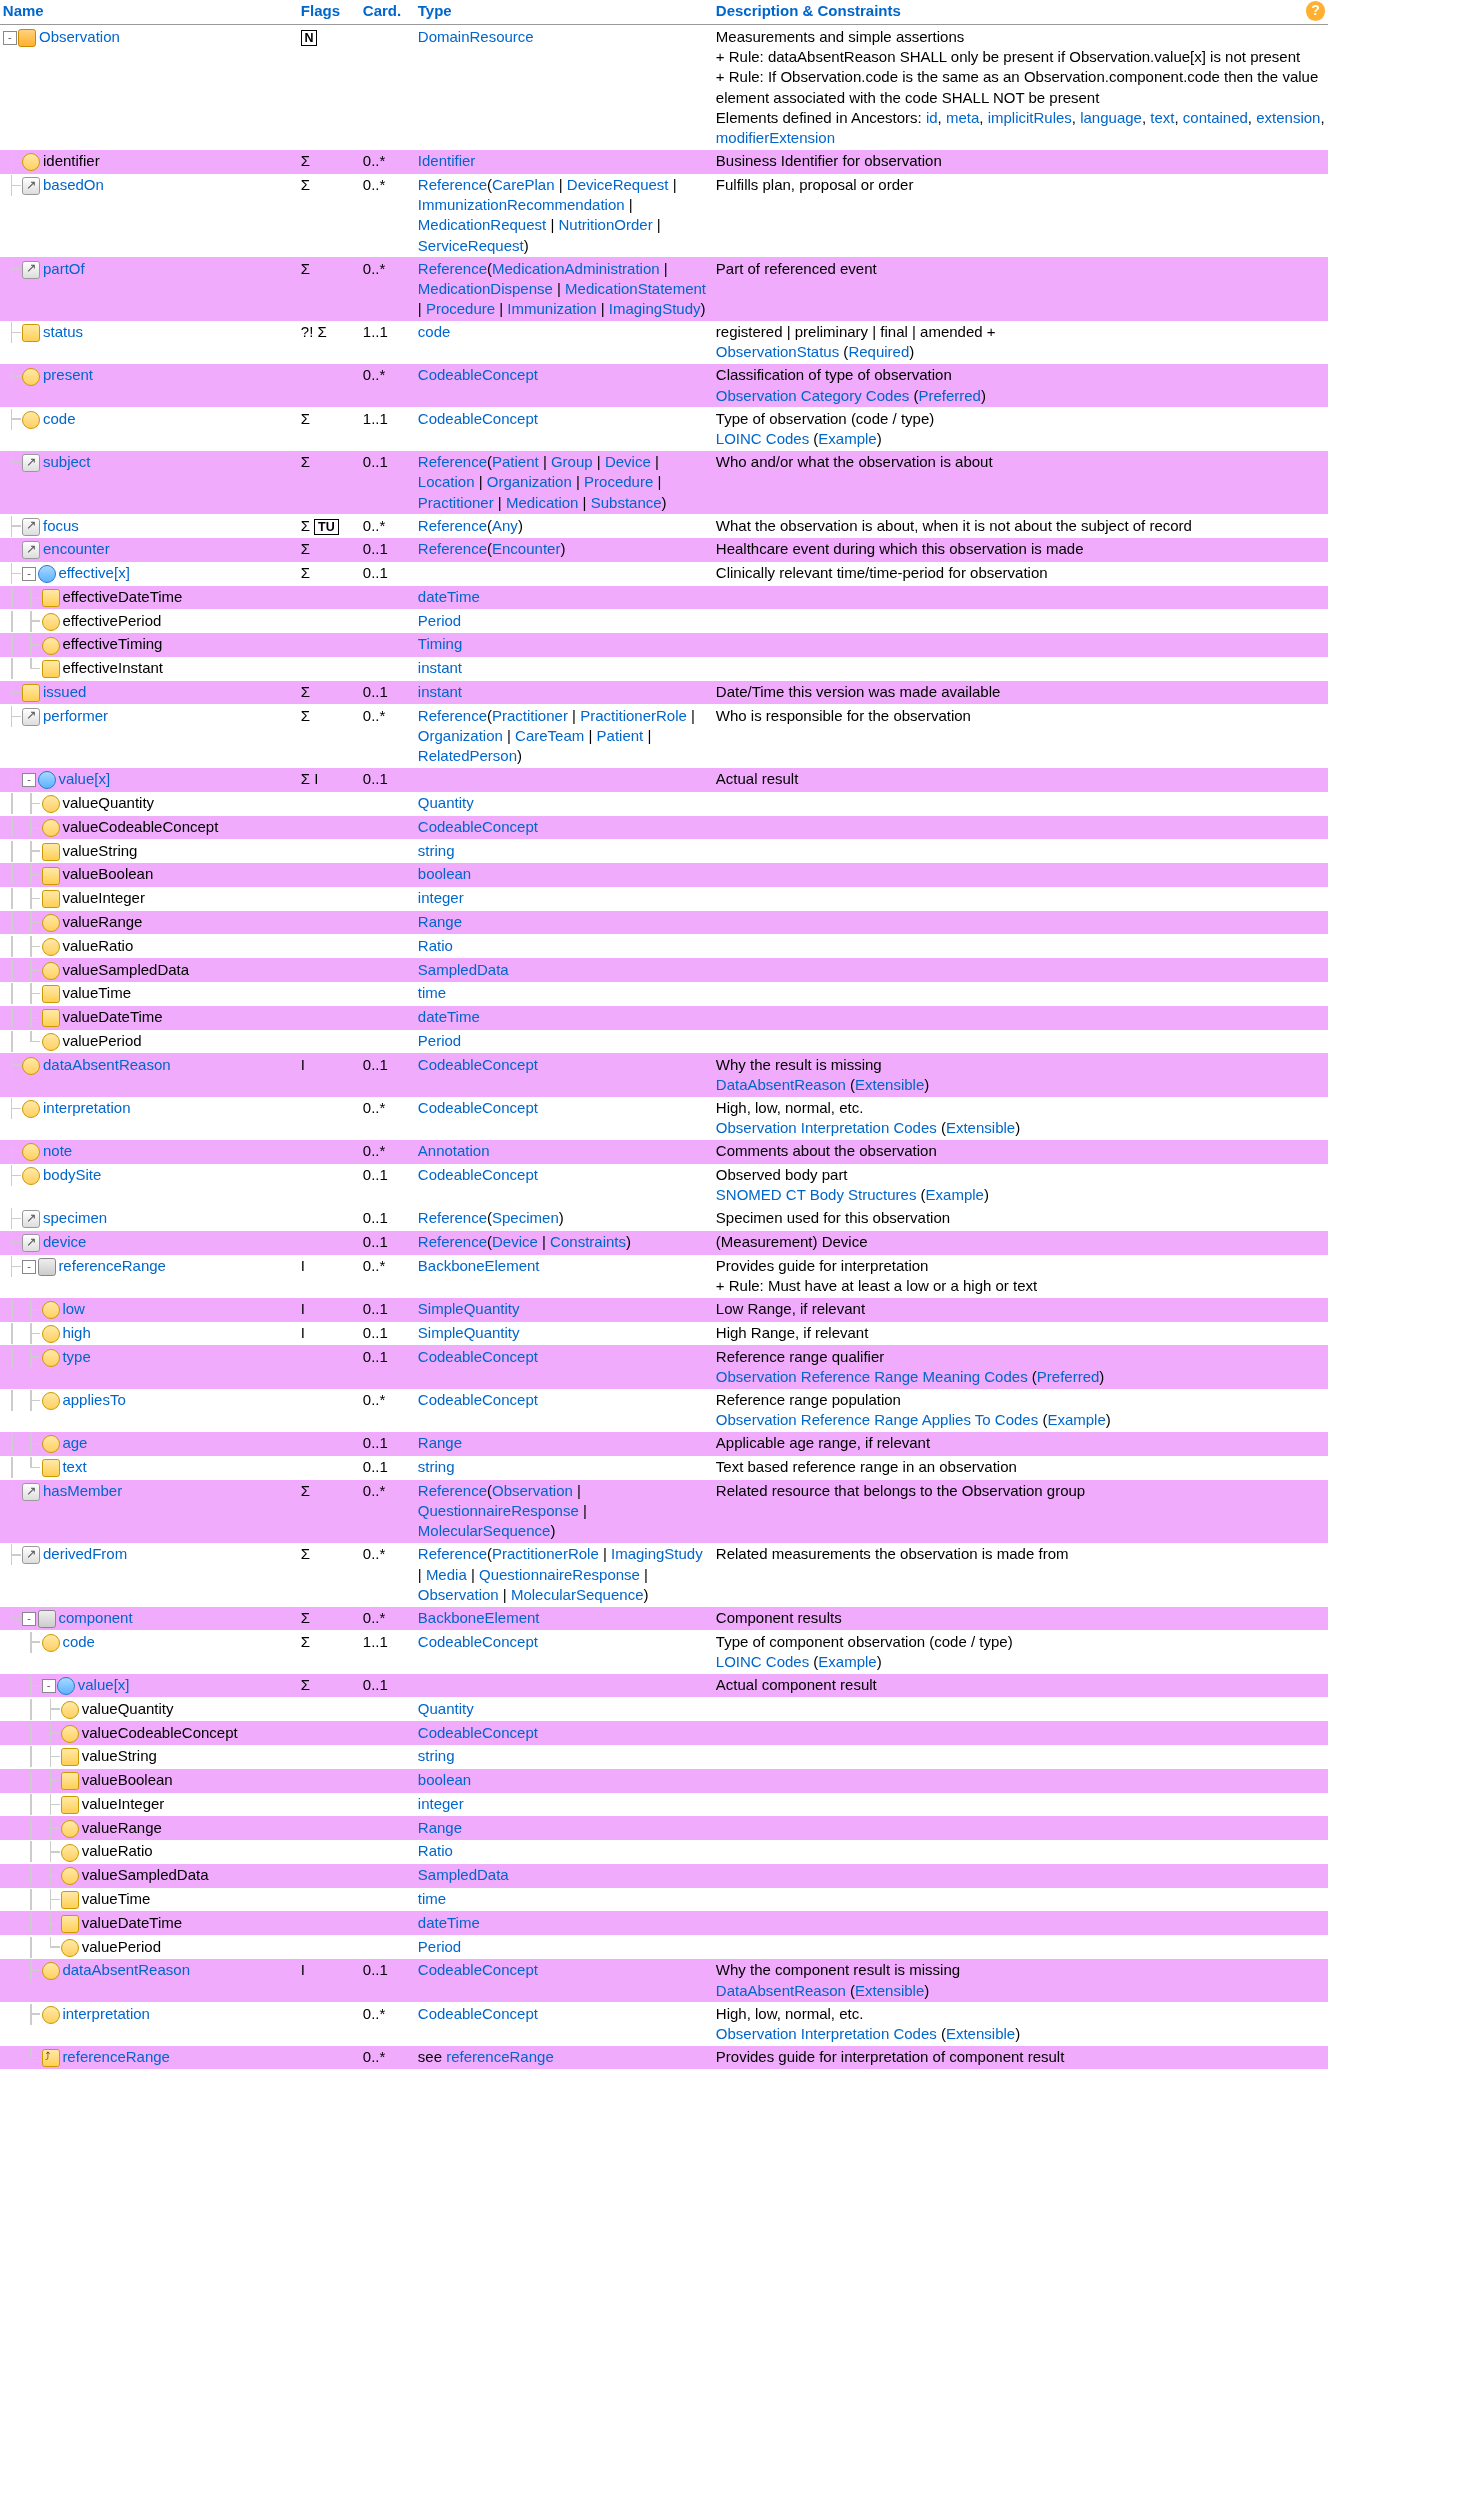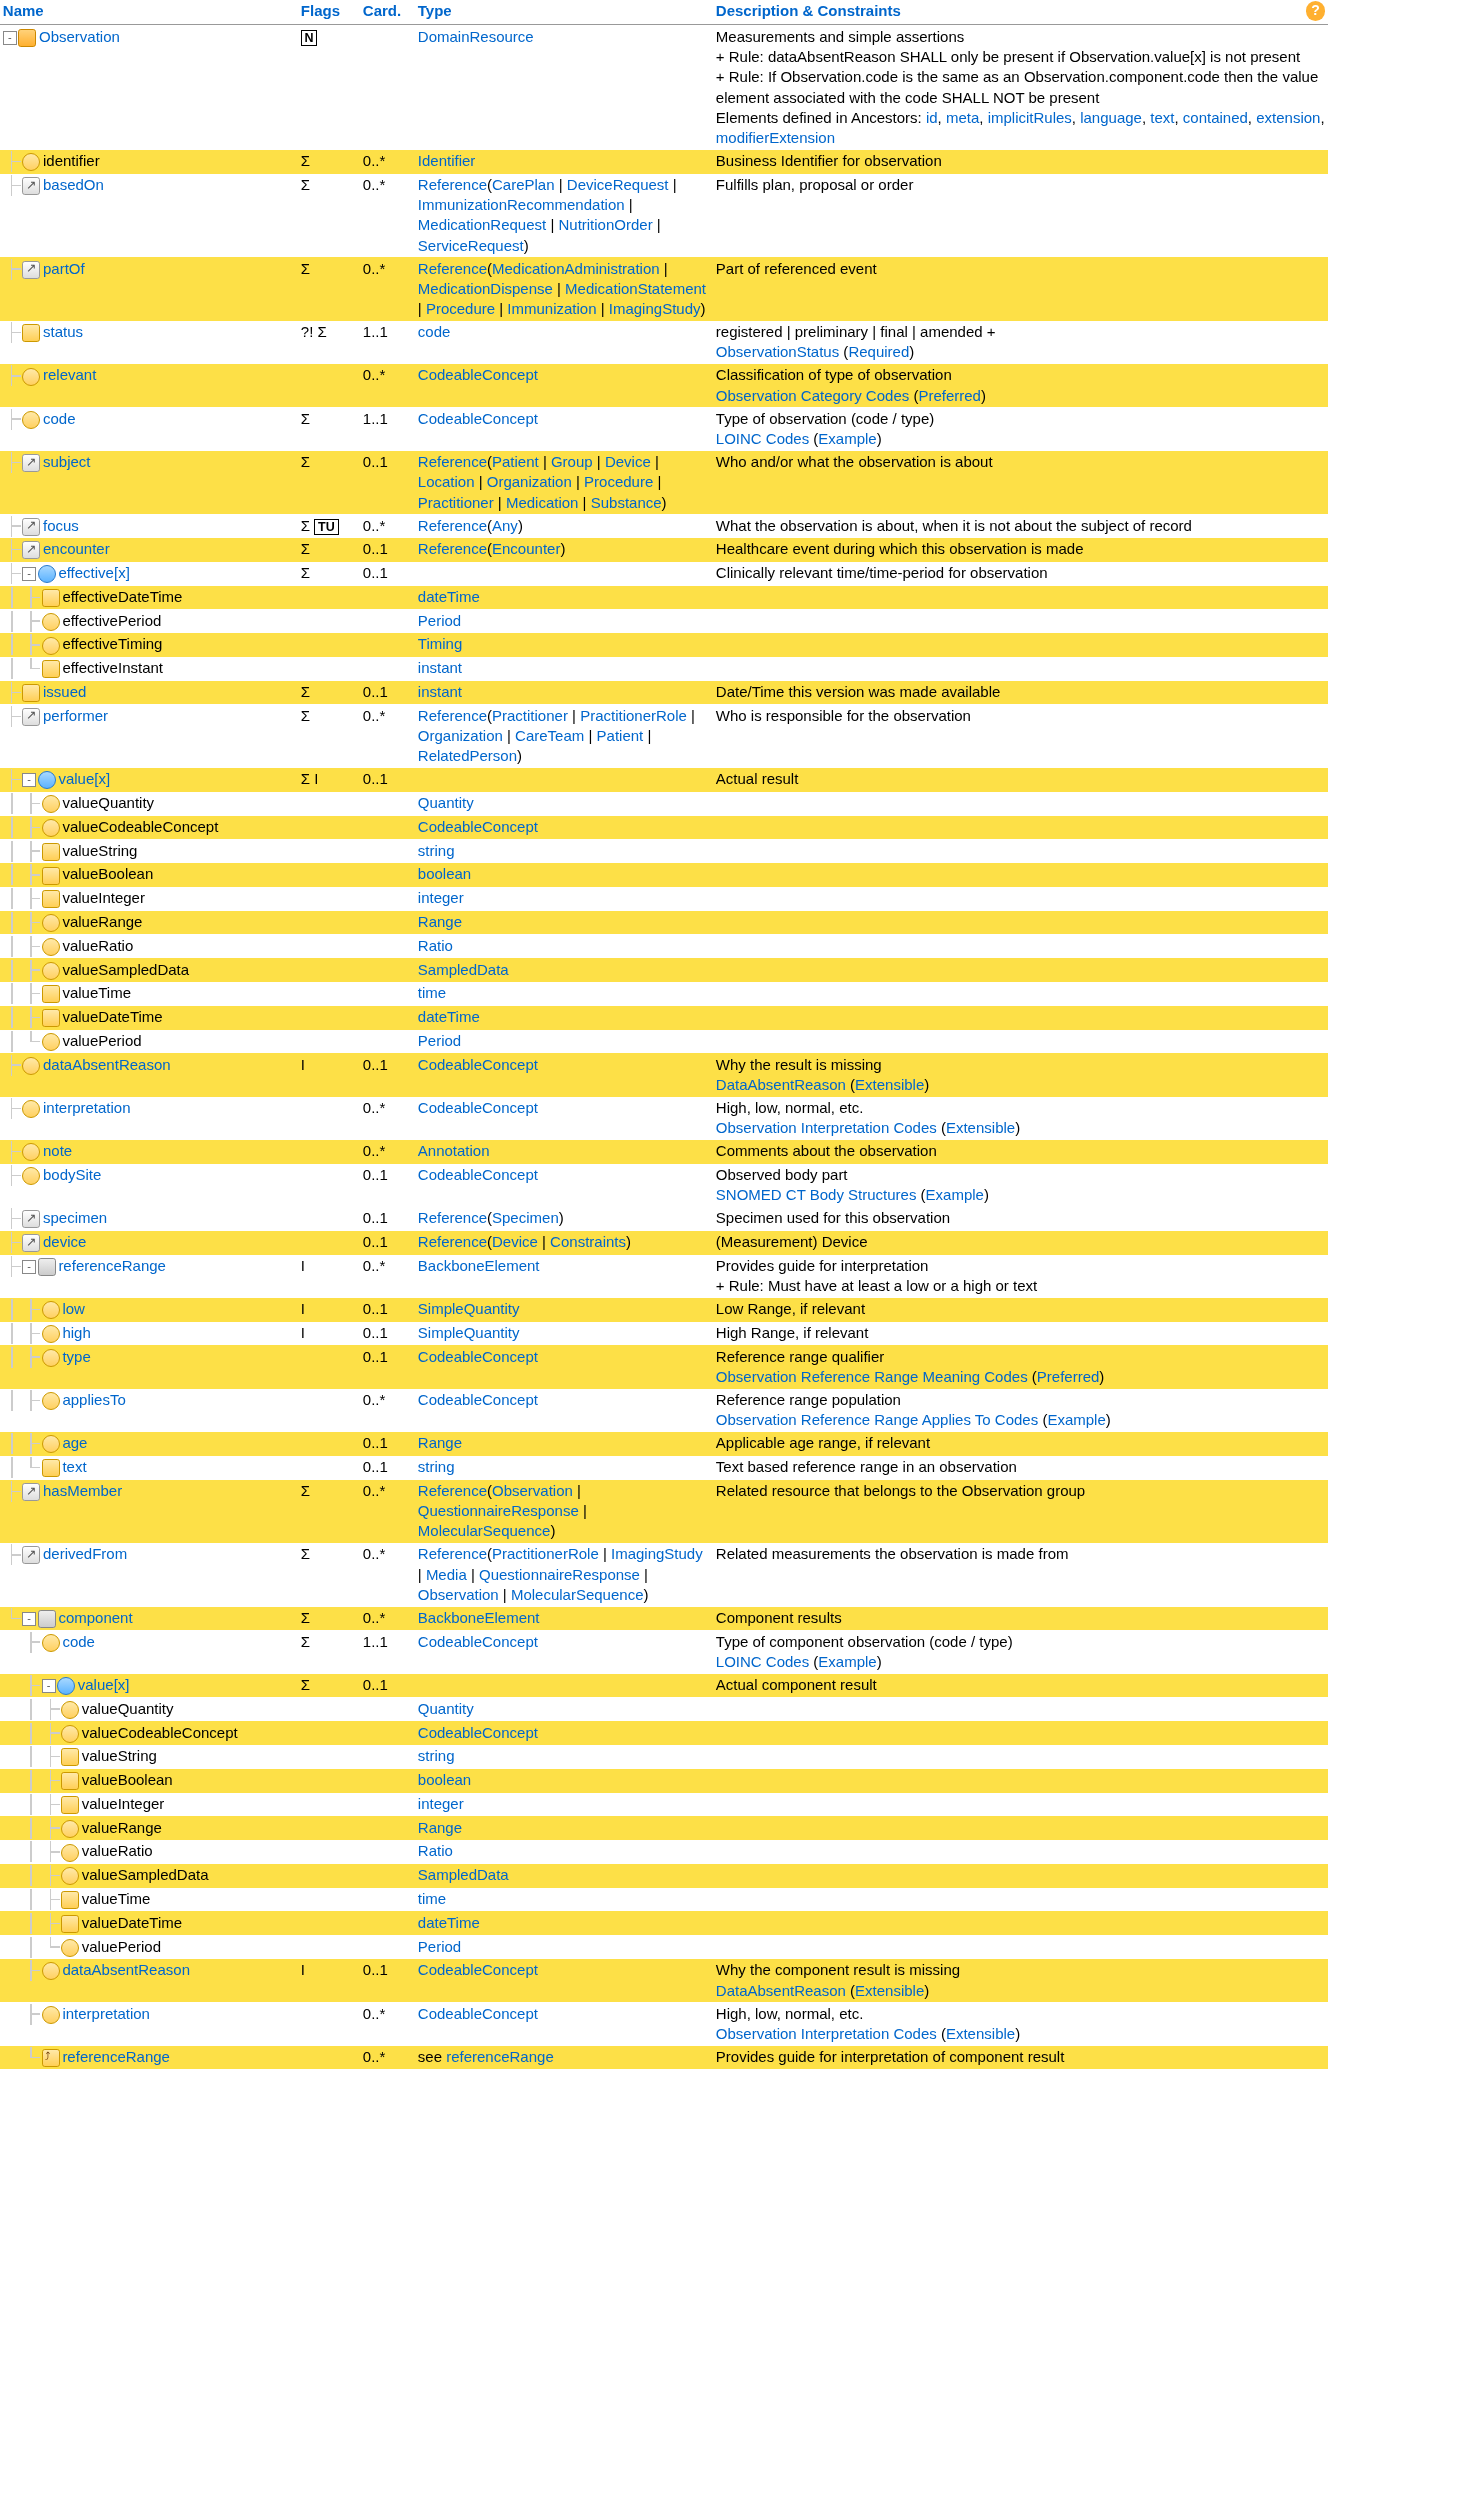--- a/index.html
+++ b/index.html
@@ -1,20 +1,20 @@
 <!DOCTYPE html>
 <html style="font-size:11px"><head>
 <meta charset="utf-8">
 <style>
 *{box-sizing:border-box;margin:0;padding:0}
 body{font-family:Verdana,Geneva,sans-serif;font-size:15px;line-height:1.35;color:#000;background:#fff}
 .tbl{width:1328px;border-collapse:collapse}
 .tbl td{vertical-align:top;padding:1.4px 2.8px}
 .hdr td{color:#0066cc;font-weight:bold;border-bottom:1.4px solid #999;padding-bottom:2.8px}
-.alt{background:#fde047}
+.alt{background:#f0abfc}
 .lnk{color:#0066cc;cursor:pointer}
 .namecell{white-space:nowrap}
 .ico{display:inline-block;width:18px;height:18px;vertical-align:middle;margin-right:2.8px;border-radius:2.8px;position:relative}
 .ico-res{background:linear-gradient(#ffd27a,#ffb030);border:0.7px solid #cc8800}
 .ico-ref{background:linear-gradient(#fff,#ddd);border:0.7px solid #999}
 .ico-ref::after{content:"↗";position:absolute;left:2.8px;top:-1.4px;font-size:12.5px;color:#555}
 .ico-dt{background:linear-gradient(#ffe9a8,#ffd060);border:0.7px solid #cc9900;border-radius:50%}
 .ico-prim{background:linear-gradient(#ffe9a8,#ffcf55);border:0.7px solid #cc9900}
 .ico-choice{background:linear-gradient(#a8d8ff,#5cb3ff);border:0.7px solid #2a7bcc;border-radius:50%}
 .ico-el{background:linear-gradient(#eee,#ccc);border:0.7px solid #888}
@@ -81,21 +81,21 @@
         <td class="col-desc"><span>Part of referenced event</span></td>
       </tr>
       <tr>
         <td class="col-name namecell"><span class="tree"><span class="hj"></span></span><span class="ico ico-prim"></span><span class="lnk">status</span></td>
         <td class="col-flags"><span>?! Σ</span></td>
         <td class="col-card"><span>1..1</span></td>
         <td class="col-type"><span class="lnk">code</span></td>
         <td class="col-desc"><span>registered | preliminary | final | amended +</span><div><span class="lnk">ObservationStatus</span> (<span class="lnk">Required</span>)</div></td>
       </tr>
       <tr class="alt">
-        <td class="col-name namecell"><span class="tree"><span class="hj"></span></span><span class="ico ico-dt"></span><span class="lnk">relevant</span></td>
+        <td class="col-name namecell"><span class="tree"><span class="hj"></span></span><span class="ico ico-dt"></span><span class="lnk">present</span></td>
         <td class="col-flags"></td>
         <td class="col-card"><span>0..*</span></td>
         <td class="col-type"><span class="lnk">CodeableConcept</span></td>
         <td class="col-desc"><span>Classification of type of observation</span><div><span class="lnk">Observation Category Codes</span> (<span class="lnk">Preferred</span>)</div></td>
       </tr>
       <tr>
         <td class="col-name namecell"><span class="tree"><span class="hj"></span></span><span class="ico ico-dt"></span><span class="lnk">code</span></td>
         <td class="col-flags"><span>Σ</span></td>
         <td class="col-card"><span>1..1</span></td>
         <td class="col-type"><span class="lnk">CodeableConcept</span></td>

